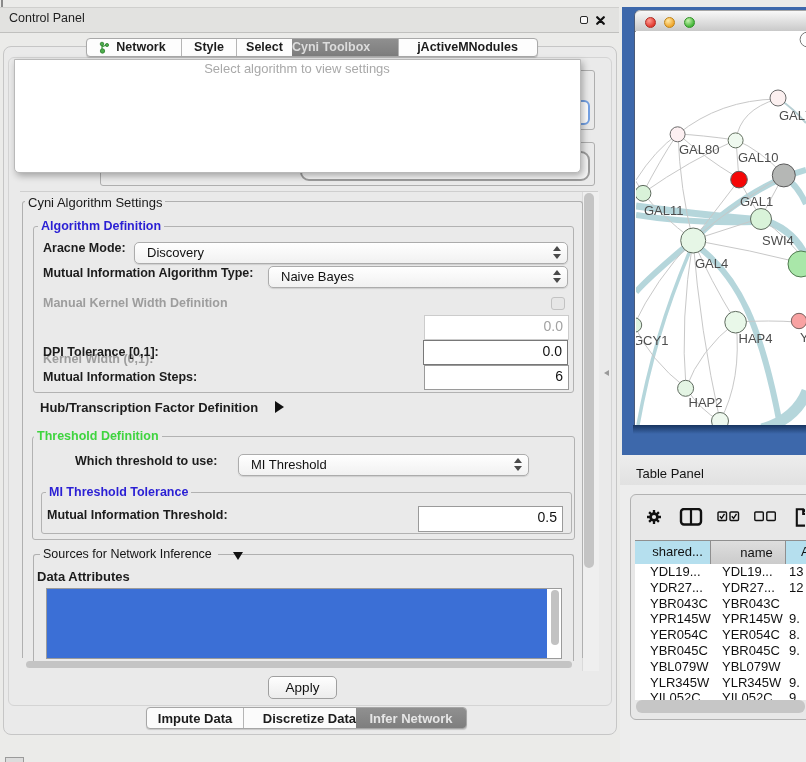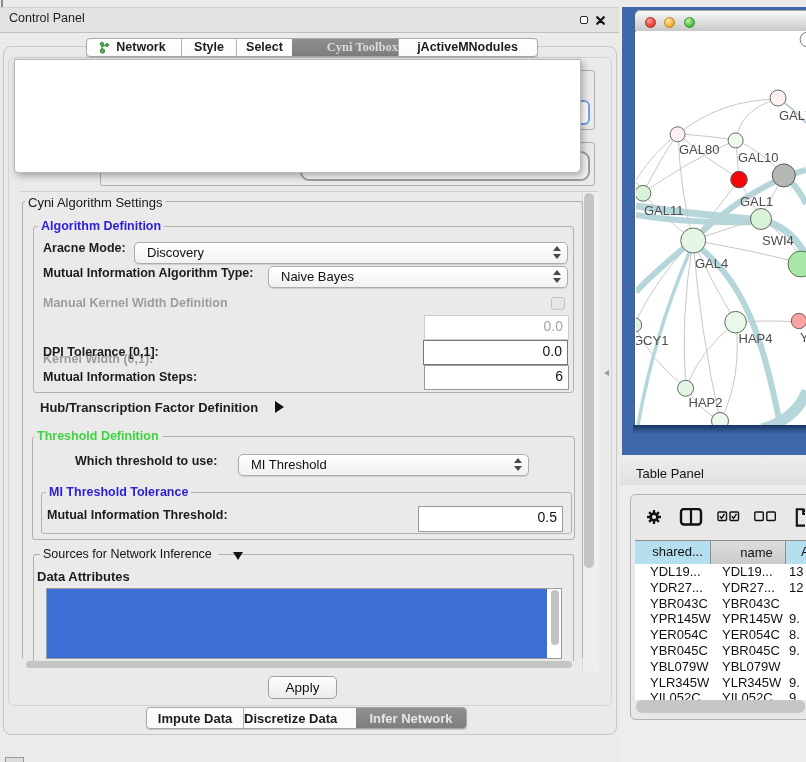--- a/index.html
+++ b/index.html
@@ -33,36 +33,37 @@
 
 <div class="abs" style="left:86px;top:38px;width:450px;height:17px;background:#fdfdfd;border:1px solid #a9a9a9;border-radius:4px;box-shadow:0 1px 1px rgba(0,0,0,0.15);overflow:hidden;">
   <div class="abs" style="left:0;top:0;width:94px;height:17px;"></div>
   <div class="abs" style="left:94px;top:0;width:1px;height:17px;background:#b5b5b5;"></div>
   <div class="abs" style="left:149px;top:0;width:1px;height:17px;background:#b5b5b5;"></div>
   <div class="abs" style="left:205px;top:0;width:106px;height:17px;background:linear-gradient(#8f8f8f,#7d7d7d);"></div>
   <div class="abs" style="left:311px;top:0;width:1px;height:17px;background:#b5b5b5;"></div>
   <div class="abs" style="left:14px;top:1px;width:80px;text-align:center;font-size:12.5px;font-weight:bold;color:#1c1c1c;">Network</div>
   <div class="abs" style="left:95px;top:1px;width:54px;text-align:center;font-size:12.5px;font-weight:bold;color:#1c1c1c;">Style</div>
   <div class="abs" style="left:150px;top:1px;width:55px;text-align:center;font-size:12.5px;font-weight:bold;color:#1c1c1c;">Select</div>
-  <div class="abs" style="left:205px;top:1px;width:106px;text-align:right;font-size:12.5px;font-weight:bold;color:#dcdcdc;font-family:Liberation Serif, serif;">Cyni Toolbox</div>
+  <div class="abs" style="left:205px;top:1px;width:106px;text-align:left;font-size:12.5px;font-weight:bold;color:#dcdcdc;">Cyni Toolbox</div>
   <div class="abs" style="left:311px;top:1px;width:139px;text-align:center;font-size:12.5px;font-weight:bold;color:#1c1c1c;">jActiveMNodules</div>
   <svg class="abs" style="left:11px;top:2px;" width="14" height="14" viewBox="0 0 14 14">
       <path d="M4 3 L4 10 M4 6 L8 4" stroke="#3f9e3f" stroke-width="1.2" fill="none"></path>
       <circle cx="4" cy="3" r="1.8" fill="#4cae4c" stroke="#2d7c2d" stroke-width="0.8"></circle>
       <circle cx="9" cy="4" r="1.6" fill="#4cae4c" stroke="#2d7c2d" stroke-width="0.8"></circle>
       <circle cx="4.5" cy="10" r="2.2" fill="#4cae4c" stroke="#2d7c2d" stroke-width="0.8"></circle>
     </svg>
 </div>
 
 <div class="abs" style="left:100px;top:70px;width:493px;height:58px;border:1px solid #aeaeae;border-radius:3px;"></div>
 <div class="abs" style="left:400px;top:100px;width:186px;height:21px;background:#fff;border:2.5px solid #74a1e3;border-radius:6px;"></div>
 <div class="abs" style="left:100px;top:142px;width:493px;height:42px;border:1px solid #aeaeae;border-radius:3px;"></div>
 <div class="abs" style="left:300px;top:151px;width:286px;height:26px;background:#f6f6f6;border:2px solid #9c9c9c;border-radius:9px;"></div>
 
 <div class="abs" style="left:13.5px;top:58.5px;width:565px;height:112px;background:#ffffff;border:1px solid #b9b9b9;border-radius:0 0 5px 5px;box-shadow:2px 3px 7px rgba(0,0,0,0.30);z-index:50;">
+  <div class="abs" style="left:0;top:1px;width:565px;text-align:center;font-size:13px;color:#a9a9a9;">Select algorithm to view settings</div>
 </div>
 
 <div class="abs" style="left:20px;top:191px;width:578px;height:1px;background:#cfcfcf;"></div>
 <div class="abs" style="left:582px;top:192px;width:16px;height:479px;background:#efefef;border-left:1px solid #dadada;"></div>
 <div class="abs" style="left:584px;top:193px;width:9.5px;height:375px;background:#c4c4c4;border-radius:5px;"></div>
 <div class="abs" style="left:26px;top:660.5px;width:546px;height:7.5px;background:#c4c4c4;border-radius:4px;"></div>
 
 <div class="abs" style="left:22px;top:200.5px;width:559px;height:456px;border:1px solid #b0b0b0;border-bottom:none;border-radius:3px 3px 0 0;"></div>
 <div class="abs" style="left:25px;top:194.5px;background:#eaeaea;padding:0 3px;font-size:13px;color:#1a1a1a;line-height:15px;white-space:nowrap;">Cyni Algorithm Settings</div>
 
@@ -128,21 +129,21 @@
   <div class="abs" style="left:0;top:0;width:500px;height:69px;background:#3b6fd6;"></div>
   <div class="abs" style="left:504px;top:1px;width:8px;height:55px;background:#c2c2c2;border-radius:4px;"></div>
 </div>
 
 <div class="abs" style="left:268px;top:676px;width:67px;height:21px;background:linear-gradient(#fefefe,#ececec);border:1px solid #9f9f9f;border-radius:5px;text-align:center;font-size:13.5px;color:#111;line-height:21px;">Apply</div>
 
 <div class="abs" style="left:146px;top:707px;width:319px;height:20px;background:#fbfbfb;border:1px solid #a6a6a6;border-radius:4px;box-shadow:0 1px 1px rgba(0,0,0,0.15);overflow:hidden;">
   <div class="abs" style="left:96px;top:0;width:1px;height:20px;background:#b5b5b5;"></div>
   <div class="abs" style="left:209px;top:0;width:110px;height:20px;background:linear-gradient(#909090,#7e7e7e);"></div>
   <div class="abs" style="left:0;top:3px;width:96px;text-align:center;font-size:13px;font-weight:bold;color:#1c1c1c;">Impute Data</div>
-  <div class="abs" style="left:97px;top:3px;width:112px;text-align:left;font-size:13px;font-weight:bold;color:#1c1c1c;">Discretize Data</div>
+  <div class="abs" style="left:97px;top:3px;width:112px;text-align:right;font-size:13px;font-weight:bold;color:#1c1c1c;">Discretize Data</div>
   <div class="abs" style="left:209px;top:3px;width:110px;text-align:center;font-size:13px;font-weight:bold;color:#e6e6e6;">Infer Network</div>
 </div>
 
 <div class="abs" style="left:5px;top:757px;width:17px;height:10px;background:#dcdcdc;border:1.5px solid #9a9a9a;"></div>
 
 <div class="abs" style="left:604px;top:370px;width:0;height:0;border-top:3.5px solid transparent;border-bottom:3.5px solid transparent;border-right:5px solid #9a9a9a;"></div>
 
 <div class="abs" style="left:622px;top:7px;width:184px;height:448px;background:#3d68ab;"></div>
 
 <div class="abs" style="left:634px;top:10px;width:172px;height:415px;border-left:1.5px solid #4a5a78;border-top-left-radius:6px;background:#fff;"></div>

